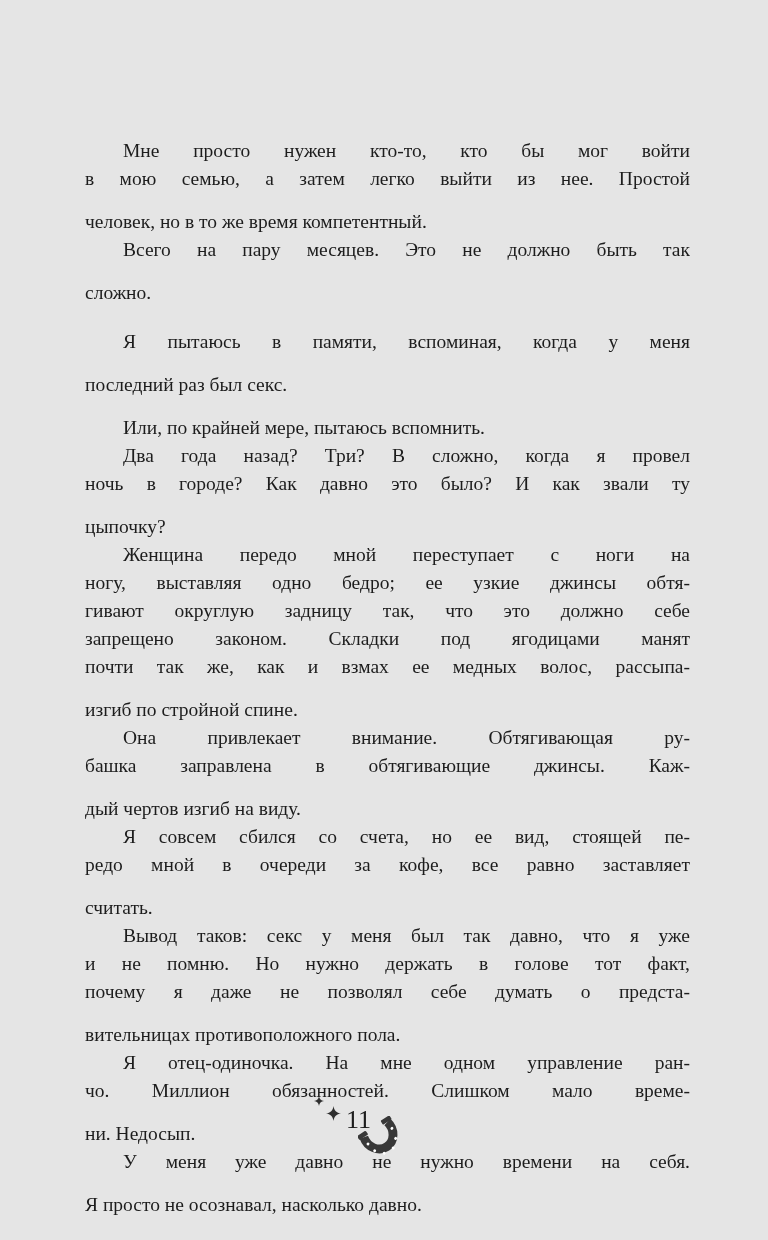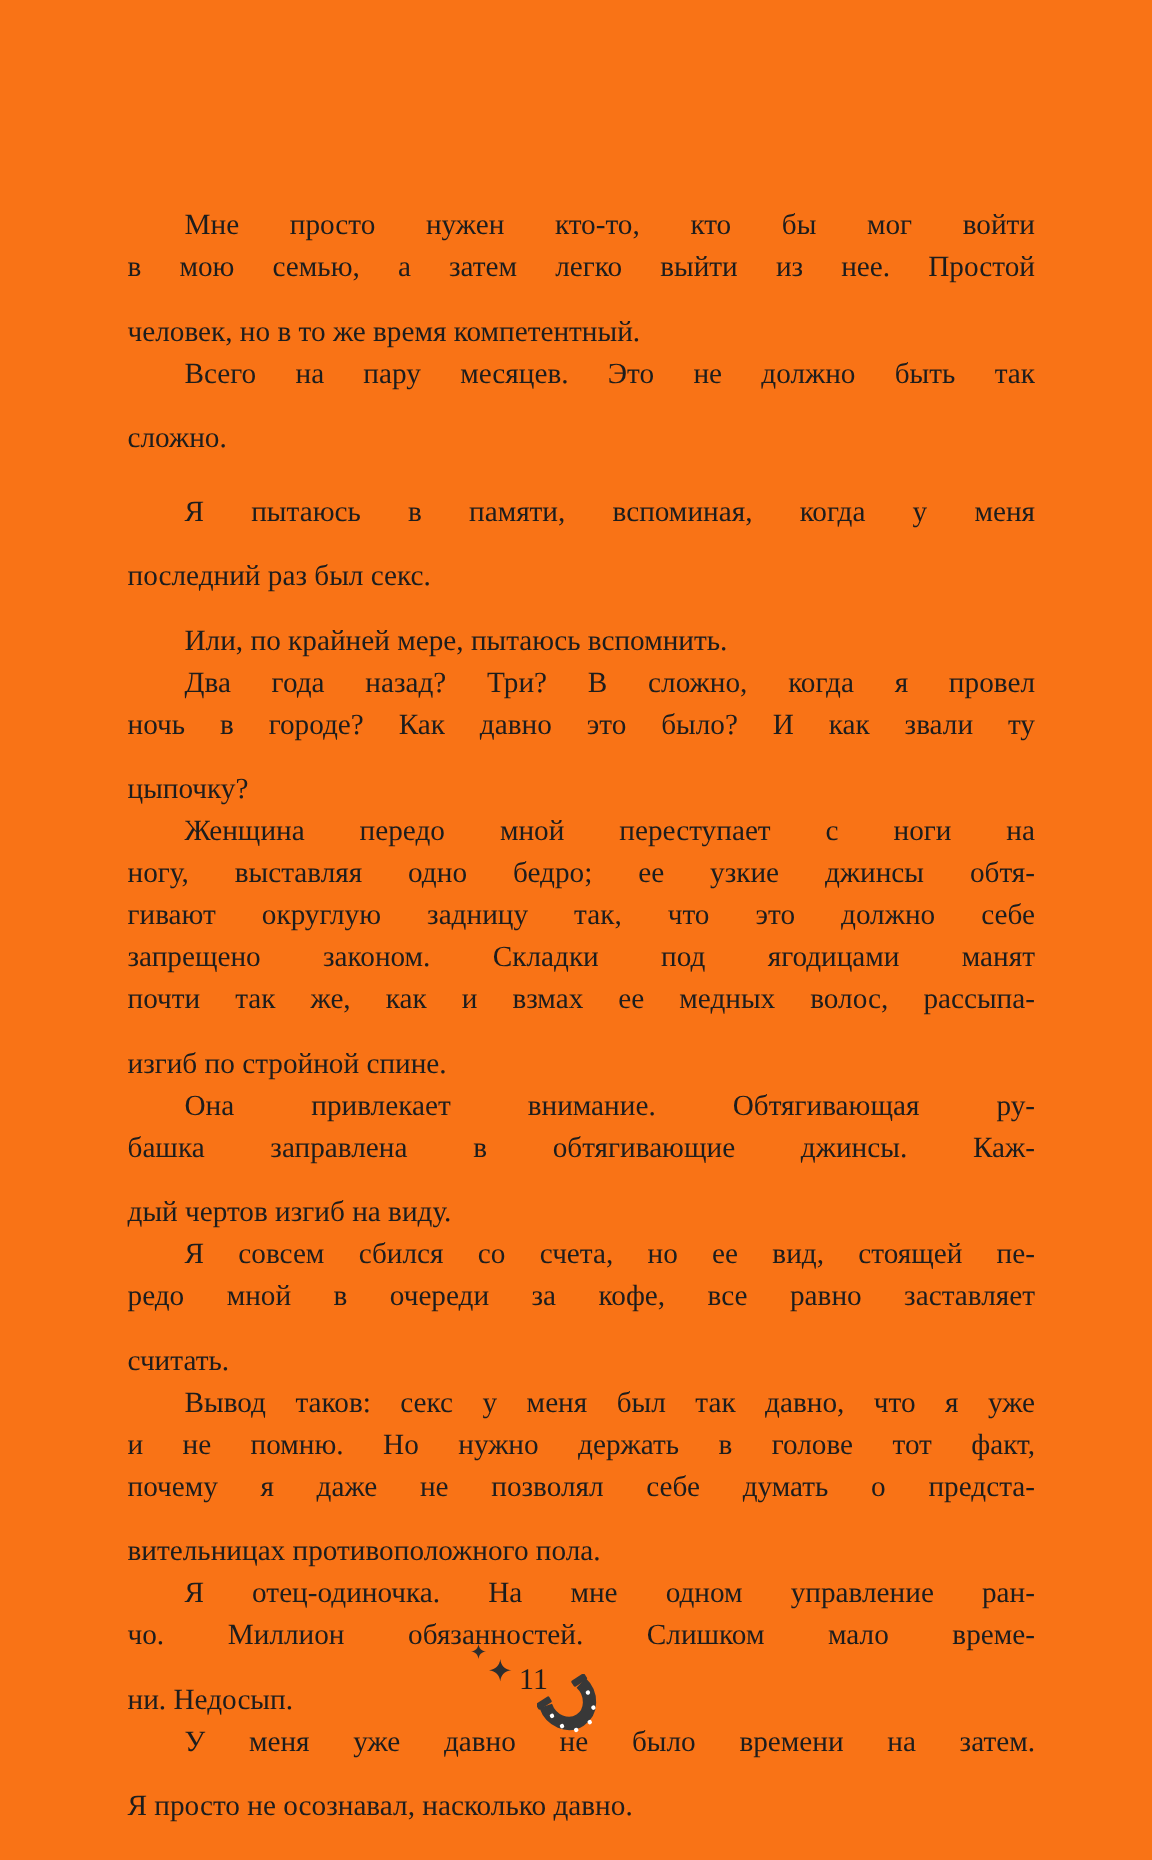--- a/index.html
+++ b/index.html
@@ -4,21 +4,21 @@
 <style>
   html, body {
     margin: 0;
     padding: 0;
     background: #ffffff;
   }
   .page {
     position: relative;
     width: 768px;
     height: 1240px;
-    background: #f97316;
+    background: #e5e5e5;
     overflow: hidden;
     font-family: "Liberation Serif", "DejaVu Serif", serif;
     color: #1d1d1d;
   }
   .text-block {
     position: absolute;
     left: 85px;
     top: 137px;
     width: 605px;
     font-size: 19.5px;
@@ -57,21 +57,21 @@
     position: absolute;
     left: 26px;
     top: 16px;
     width: 15px;
     height: 15px;
   }
   .pagenum {
     position: absolute;
     left: 46px;
     top: 19px;
-    font-size: 20px;
+    font-size: 26px;
     line-height: 22px;
     color: #1d1d1d;
   }
   .horseshoe {
     position: absolute;
     left: 58px;
     top: 26px;
     width: 50px;
     height: 50px;
   }
@@ -106,21 +106,21 @@
       <div class="line indent">Я совсем сбился со счета, но ее вид, стоящей пе-</div>
       <div class="line">редо мной в очереди за кофе, все равно заставляет</div>
       <div class="line last">считать.</div>
       <div class="line indent">Вывод таков: секс у меня был так давно, что я уже</div>
       <div class="line">и не помню. Но нужно держать в голове тот факт,</div>
       <div class="line">почему я даже не позволял себе думать о предста-</div>
       <div class="line last">вительницах противоположного пола.</div>
       <div class="line indent">Я отец-одиночка. На мне одном управление ран-</div>
       <div class="line">чо. Миллион обязанностей. Слишком мало време-</div>
       <div class="line last">ни. Недосып.</div>
-      <div class="line indent">У меня уже давно не было времени на затем.</div>
+      <div class="line indent">У меня уже давно не нужно времени на себя.</div>
       <div class="line last">Я просто не осознавал, насколько давно.</div>
       <div class="line indent last">— Чем мной вам помочь, мэм?</div>
     </div>
 
   <div class="footer">
     <svg class="sparkle-small" viewBox="0 0 24 24" xmlns="http://www.w3.org/2000/svg">
       <path d="M12 0 C12.9 7.2 16.8 11.1 24 12 C16.8 12.9 12.9 16.8 12 24 C11.1 16.8 7.2 12.9 0 12 C7.2 11.1 11.1 7.2 12 0 Z" fill="#2e2e2e"></path>
     </svg>
     <svg class="sparkle-large" viewBox="0 0 24 24" xmlns="http://www.w3.org/2000/svg">
       <path d="M12 0 C12.9 7.2 16.8 11.1 24 12 C16.8 12.9 12.9 16.8 12 24 C11.1 16.8 7.2 12.9 0 12 C7.2 11.1 11.1 7.2 12 0 Z" fill="#2e2e2e"></path>

